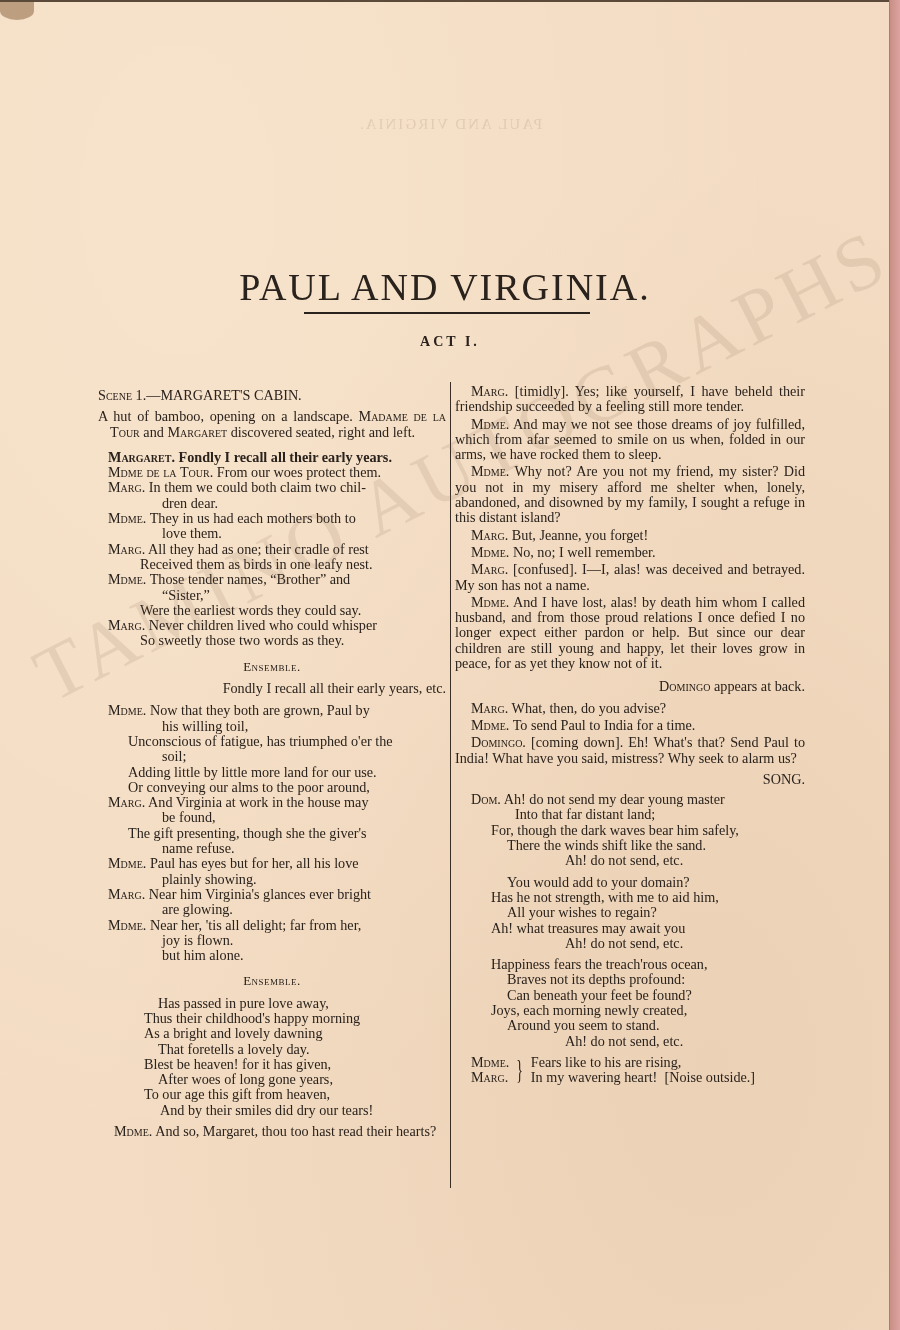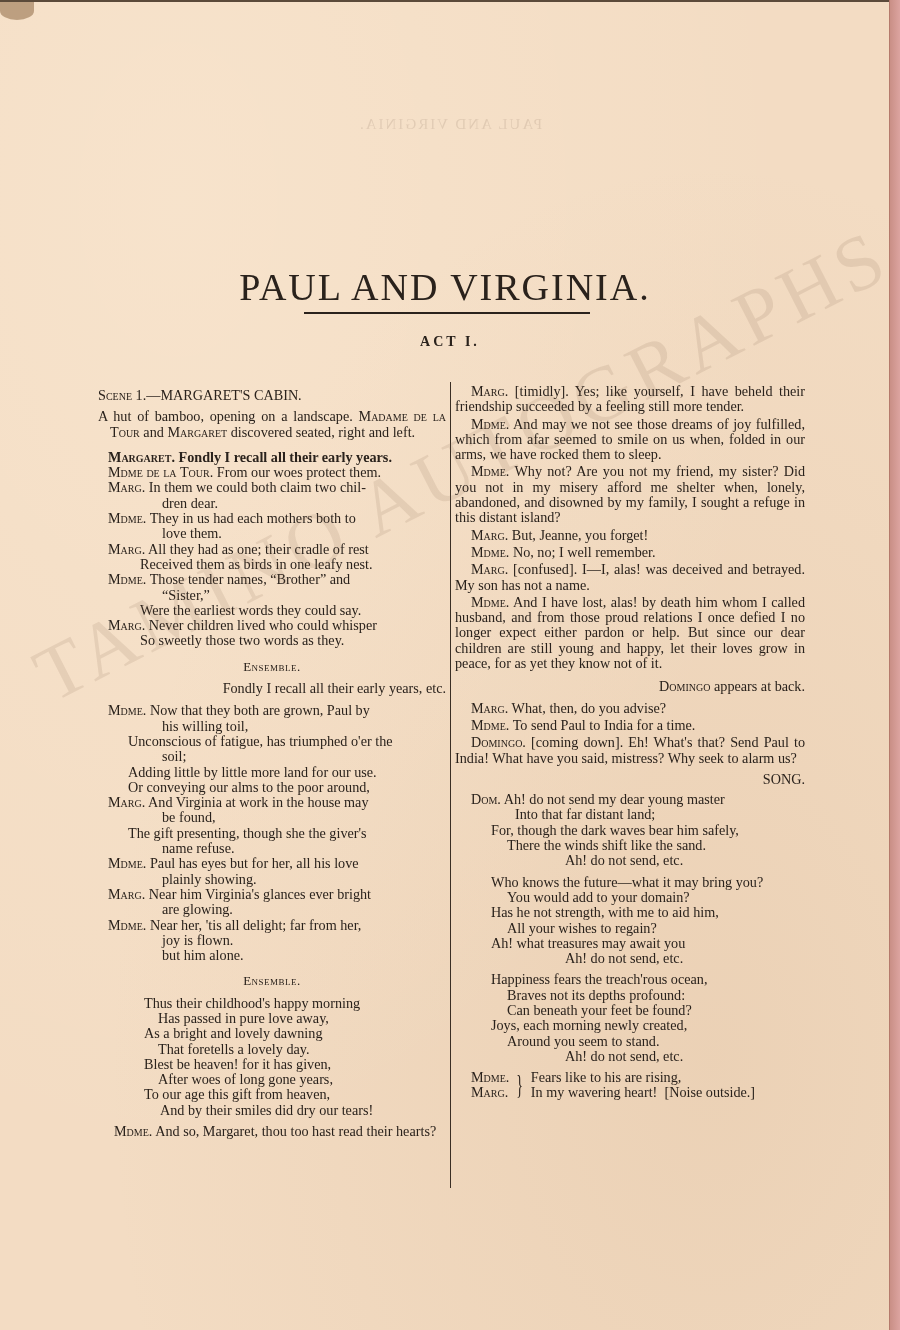--- a/index.html
+++ b/index.html
@@ -146,22 +146,22 @@
         <div class="speech" style="padding-left: 10px;"><span class="sc">Mdme.</span> <span>Near her, 'tis all delight; far from her,</span></div>
         <div class="cont" style="padding-left: 64px;">joy is flown.</div>
       </div>
       <div>
         <div class="cont" style="padding-left: 64px;">but him alone.</div>
       </div>
     </div>
 
   <div class="heading-small">Ensemble.</div>
   <div id="ens2">
+      <div style="padding-left: 60px;">Has passed in pure love away,</div>
       <div style="padding-left: 46px;">Thus their childhood's happy morning</div>
-      <div style="padding-left: 60px;">Has passed in pure love away,</div>
       <div style="padding-left: 46px;">As a bright and lovely dawning</div>
       <div style="padding-left: 60px;">That foretells a lovely day.</div>
       <div style="padding-left: 46px;">Blest be heaven! for it has given,</div>
       <div style="padding-left: 60px;">After woes of long gone years,</div>
       <div style="padding-left: 46px;">To our age this gift from heaven,</div>
       <div style="padding-left: 62px;">And by their smiles did dry our tears!</div>
     </div>
 
   <div class="para" style="margin-top:6px">
     <span class="sc">Mdme.</span>
@@ -193,21 +193,20 @@
     <span class="sc">Dom.</span>
     <span>Ah! do not send my dear young master</span>
   </div>
   <div id="stanza1">
       <div style="padding-left: 60px;">Into that far distant land;</div>
       <div style="padding-left: 36px;">For, though the dark waves bear him safely,</div>
       <div style="padding-left: 52px;">There the winds shift like the sand.</div>
     </div>
   <div style="padding-left:110px; margin-bottom:6px">Ah! do not send, etc.</div>
   <div id="stanza2">
-      <div style="padding-left: 36px;">Who knows the future—what it may bring you?</div>
       <div style="padding-left: 52px;">You would add to your domain?</div>
       <div style="padding-left: 36px;">Has he not strength, with me to aid him,</div>
       <div style="padding-left: 52px;">All your wishes to regain?</div>
       <div style="padding-left: 36px;">Ah! what treasures may await you</div>
     </div>
   <div style="padding-left:110px; margin-bottom:6px">Ah! do not send, etc.</div>
   <div id="stanza3">
       <div style="padding-left: 36px;">Happiness fears the treach'rous ocean,</div>
       <div style="padding-left: 52px;">Braves not its depths profound:</div>
       <div style="padding-left: 52px;">Can beneath your feet be found?</div>

